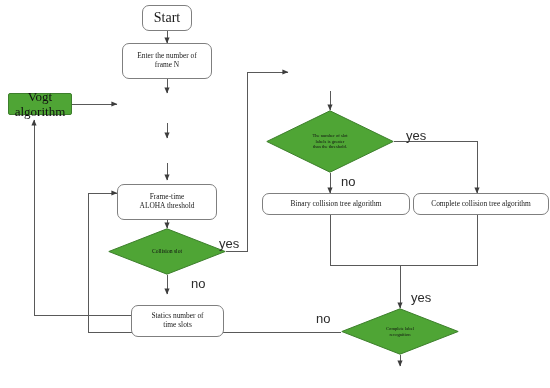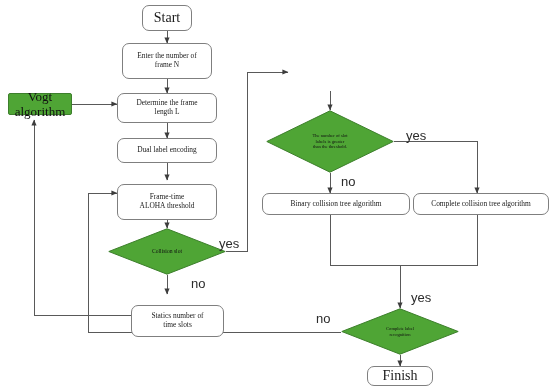--- a/index.html
+++ b/index.html
@@ -148,30 +148,21 @@
     <span>
       <span>Enter the number of</span><br>
       <span>frame N</span>
     </span>
   </div>
 
   <div class="node greenbox" style="left:8px; top:93px; width:64px; height:22px;">
     <span>Vogt algorithm</span>
   </div>
 
-  <div class="node proc" style="left:117px; top:93px; width:100px; height:30px;">
-    <span>
-      <span>Determine the frame</span><br>
-      <span>length L</span>
-    </span>
-  </div>
-
-  <div class="node proc" style="left:117px; top:138px; width:100px; height:25px;">
-    <span>Dual label encoding</span>
-  </div>
+
 
   <div class="node proc" style="left:117px; top:184px; width:100px; height:36px;">
     <span>
       <span>Frame-time</span><br>
       <span>ALOHA threshold</span>
     </span>
   </div>
 
   <div class="diamond-wrap" style="left:108px; top:228px; width:118px; height:47px;">
     <svg width="118" height="47" viewBox="0 0 118 47">
@@ -216,23 +207,20 @@
       <polygon points="59,0.8 117.2,23.5 59,46.2 0.8,23.5" fill="#4FA535" stroke="#3D7F2C" stroke-width="1"></polygon>
     </svg>
     <div class="diamond-label d-small">
       <span>
         <span>Complete label</span><br>
         <span>recognition</span>
       </span>
     </div>
   </div>
 
-  <div class="node term" style="left:367px; top:366px; width:66px; height:20px;">
-    <span>Finish</span>
-  </div>
 
   <div class="edge-label" style="left:219px; top:236px;">yes</div>
 
   <div class="edge-label" style="left:191px; top:276px;">no</div>
 
   <div class="edge-label" style="left:406px; top:128px;">yes</div>
 
   <div class="edge-label" style="left:341px; top:174px;">no</div>
 
   <div class="edge-label" style="left:411px; top:290px;">yes</div>

